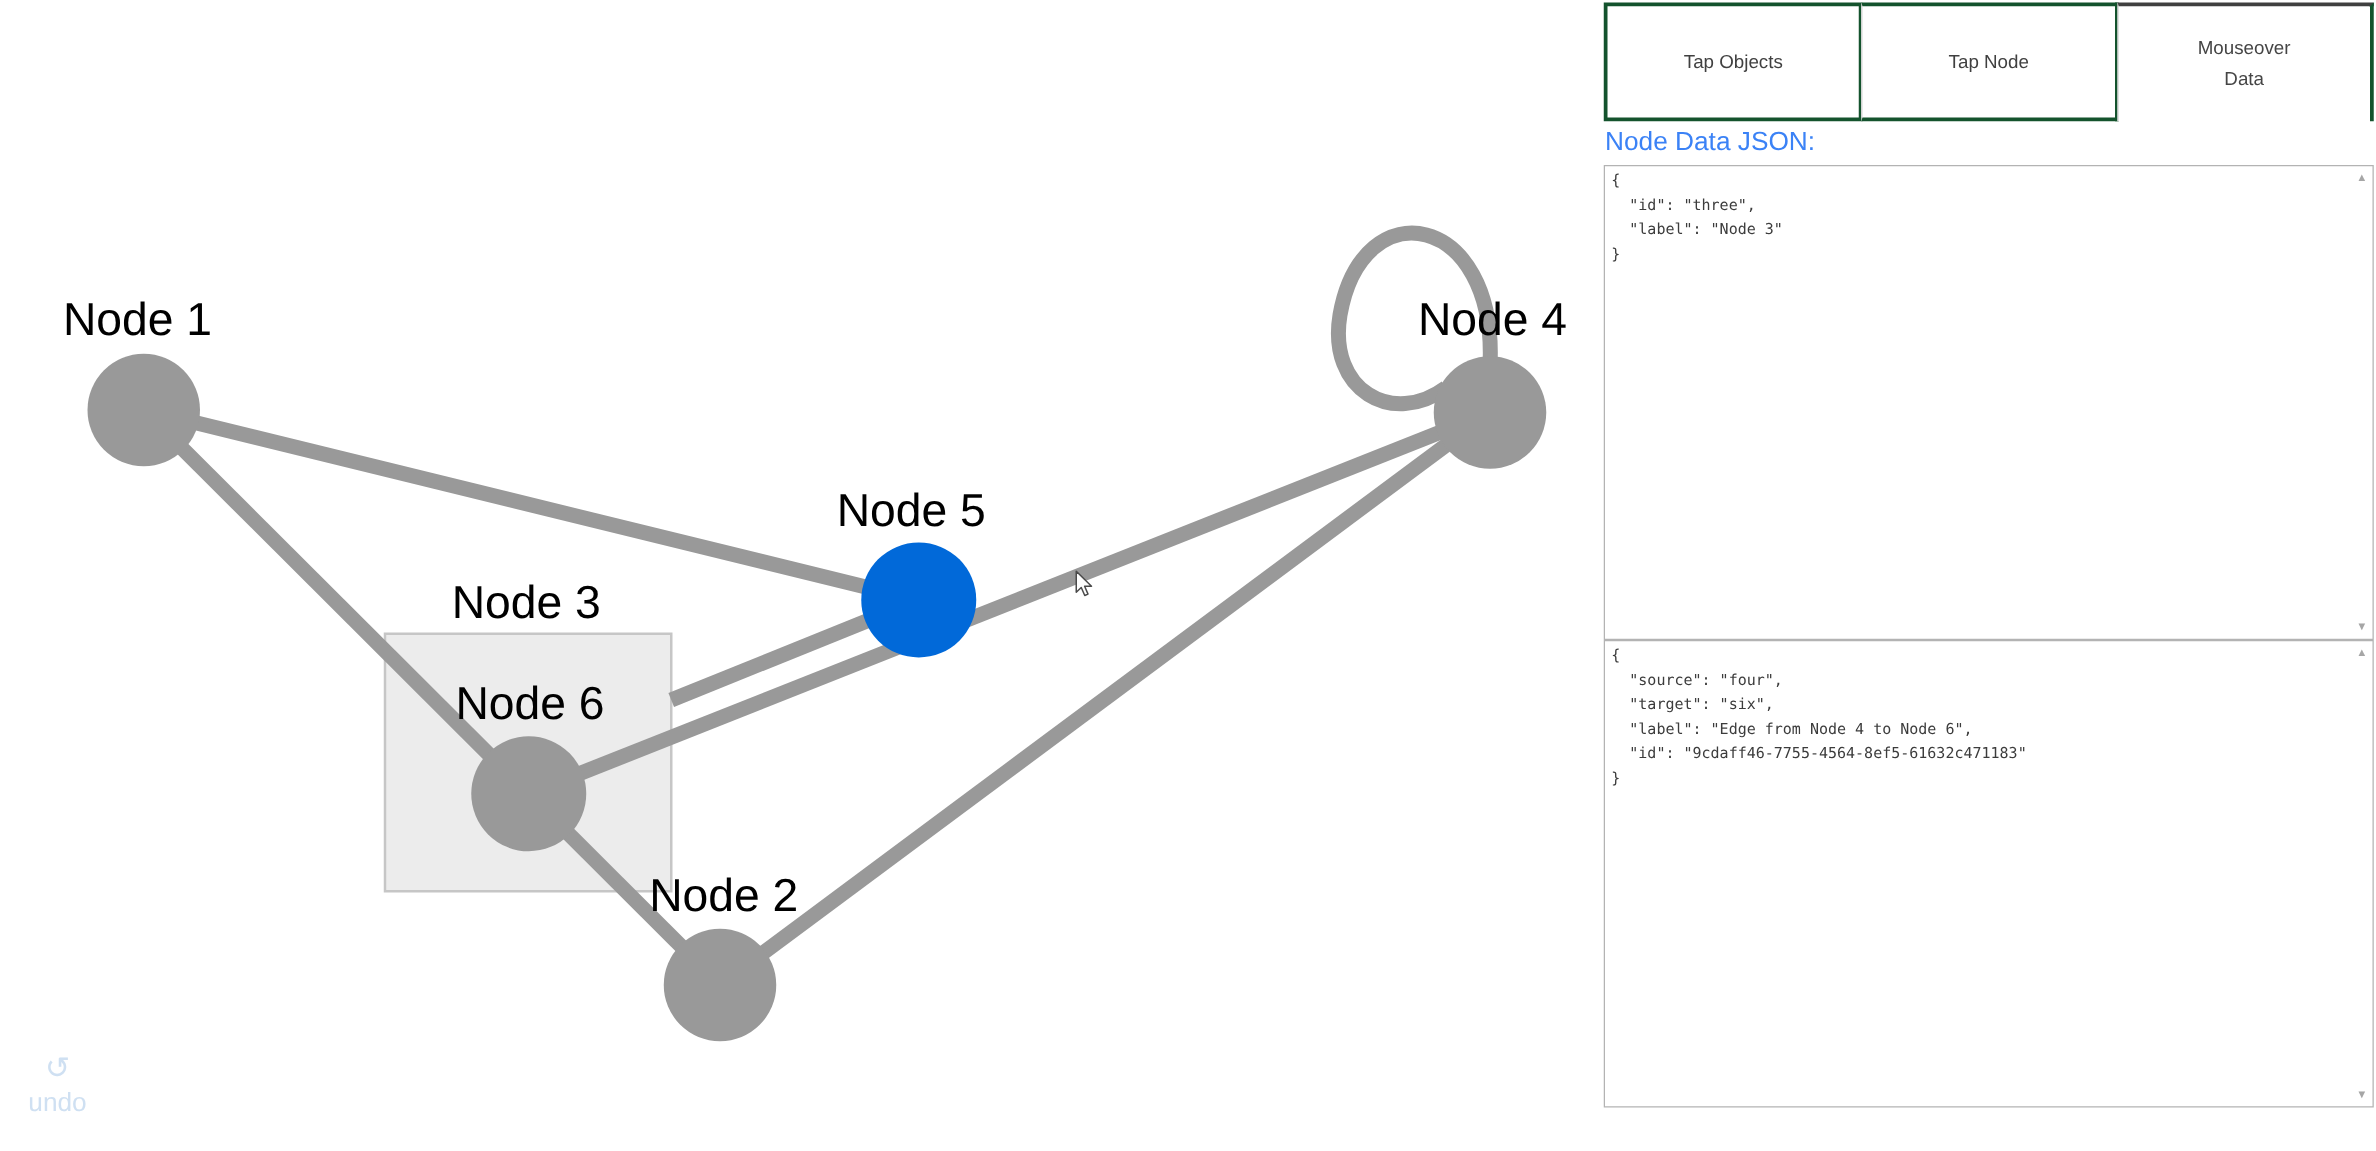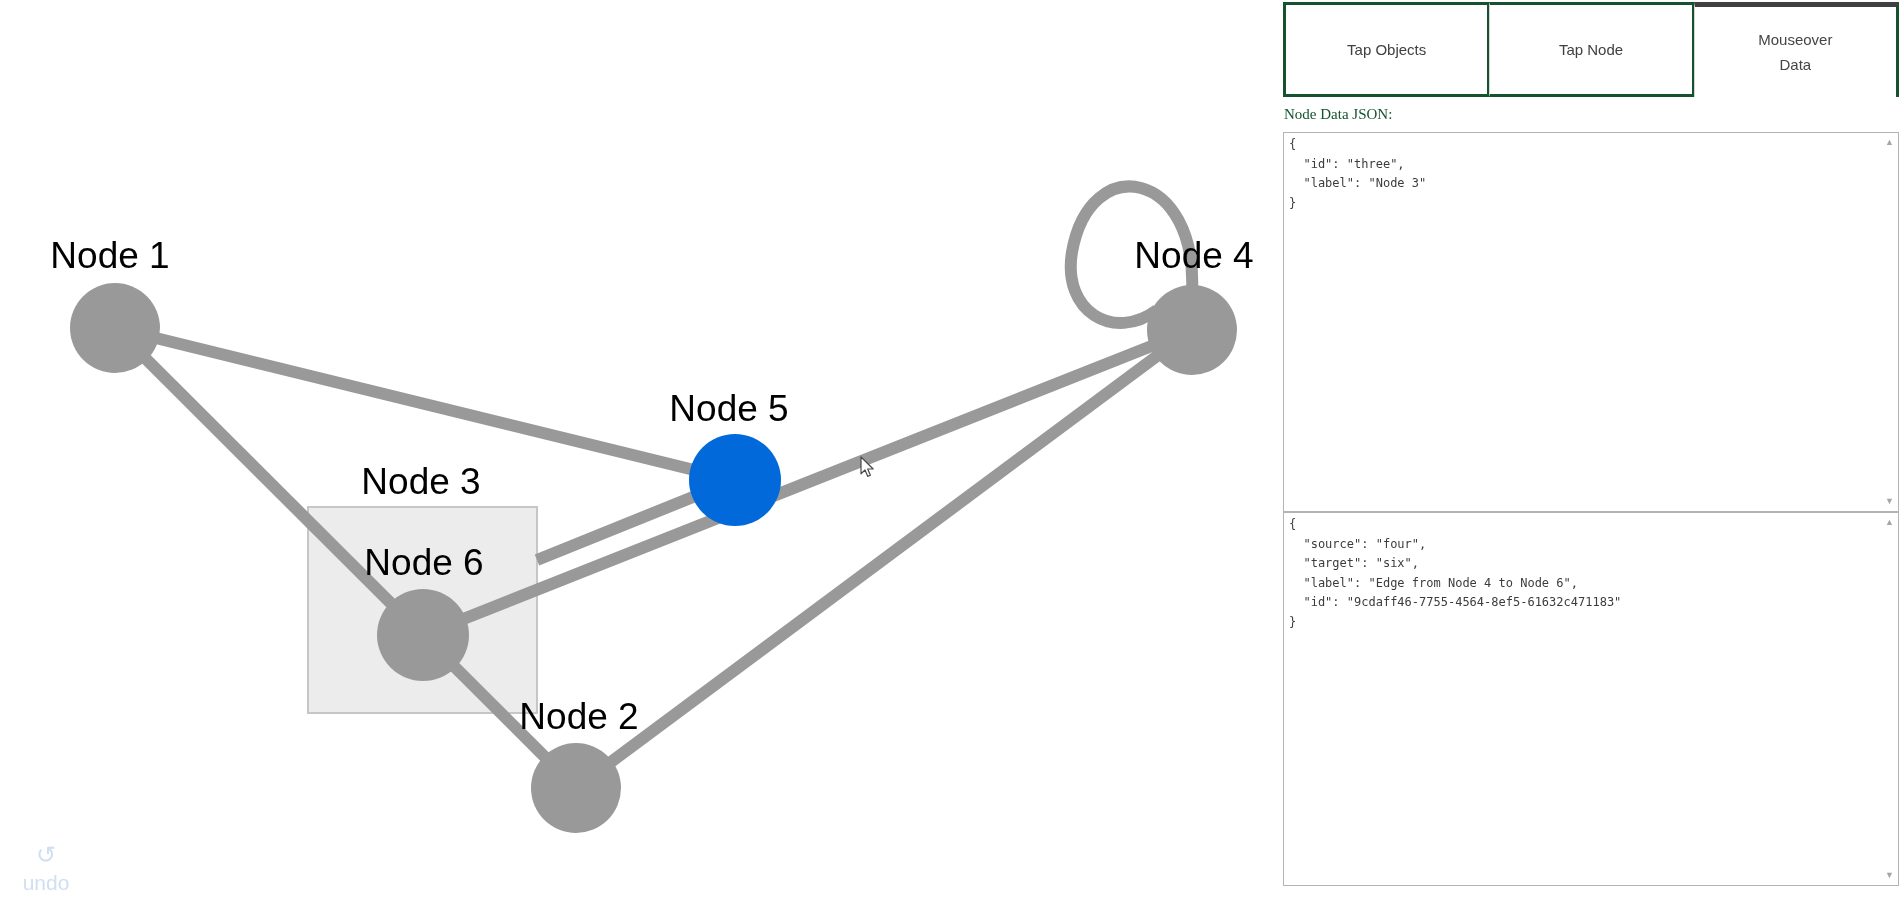--- a/index.html
+++ b/index.html
@@ -22,25 +22,25 @@
   .panel{position:absolute;left:1283px;top:0;width:616px;}
   .tabs{display:flex;height:95px;box-sizing:border-box;margin-top:2px;}
   .tab{
     flex:1;box-sizing:border-box;background:#ffffff;
     border:3px solid #14532d;
     display:flex;align-items:center;justify-content:center;text-align:center;
     color:#404040;font-size:15px;line-height:25px;padding:0 14px;cursor:pointer;
   }
   .tab + .tab{border-left:1px solid #d6d6d6;margin-left:-1px;}
   .tab.active{
-    border-top:5px solid #404040;border-bottom:none;color:#454545;
+    border-top:3px solid #404040;border-bottom:none;color:#454545;
   }
   .tab.active .tab-label{max-width:86px;}
   .section-label{
-    margin:8px 0 9px 1px;font-size:15px;color:#14532d;line-height:18px;font-family:Liberation Serif, serif;
+    margin:8px 0 9px 1px;font-size:21px;color:#3b82f6;line-height:18px;
   }
   .json-wrap{position:relative;width:100%;}
   .json-box{
     display:block;width:100%;box-sizing:border-box;
     border:1px solid #b3b3b3;background:#ffffff;resize:none;outline:none;
     font-family:"DejaVu Sans Mono", monospace;
     font-size:12px;line-height:19.5px;color:#3c3c3c;
     padding:2px 22px 2px 5px;white-space:pre;overflow:hidden;
   }
   .json-box.first{height:380px;}

